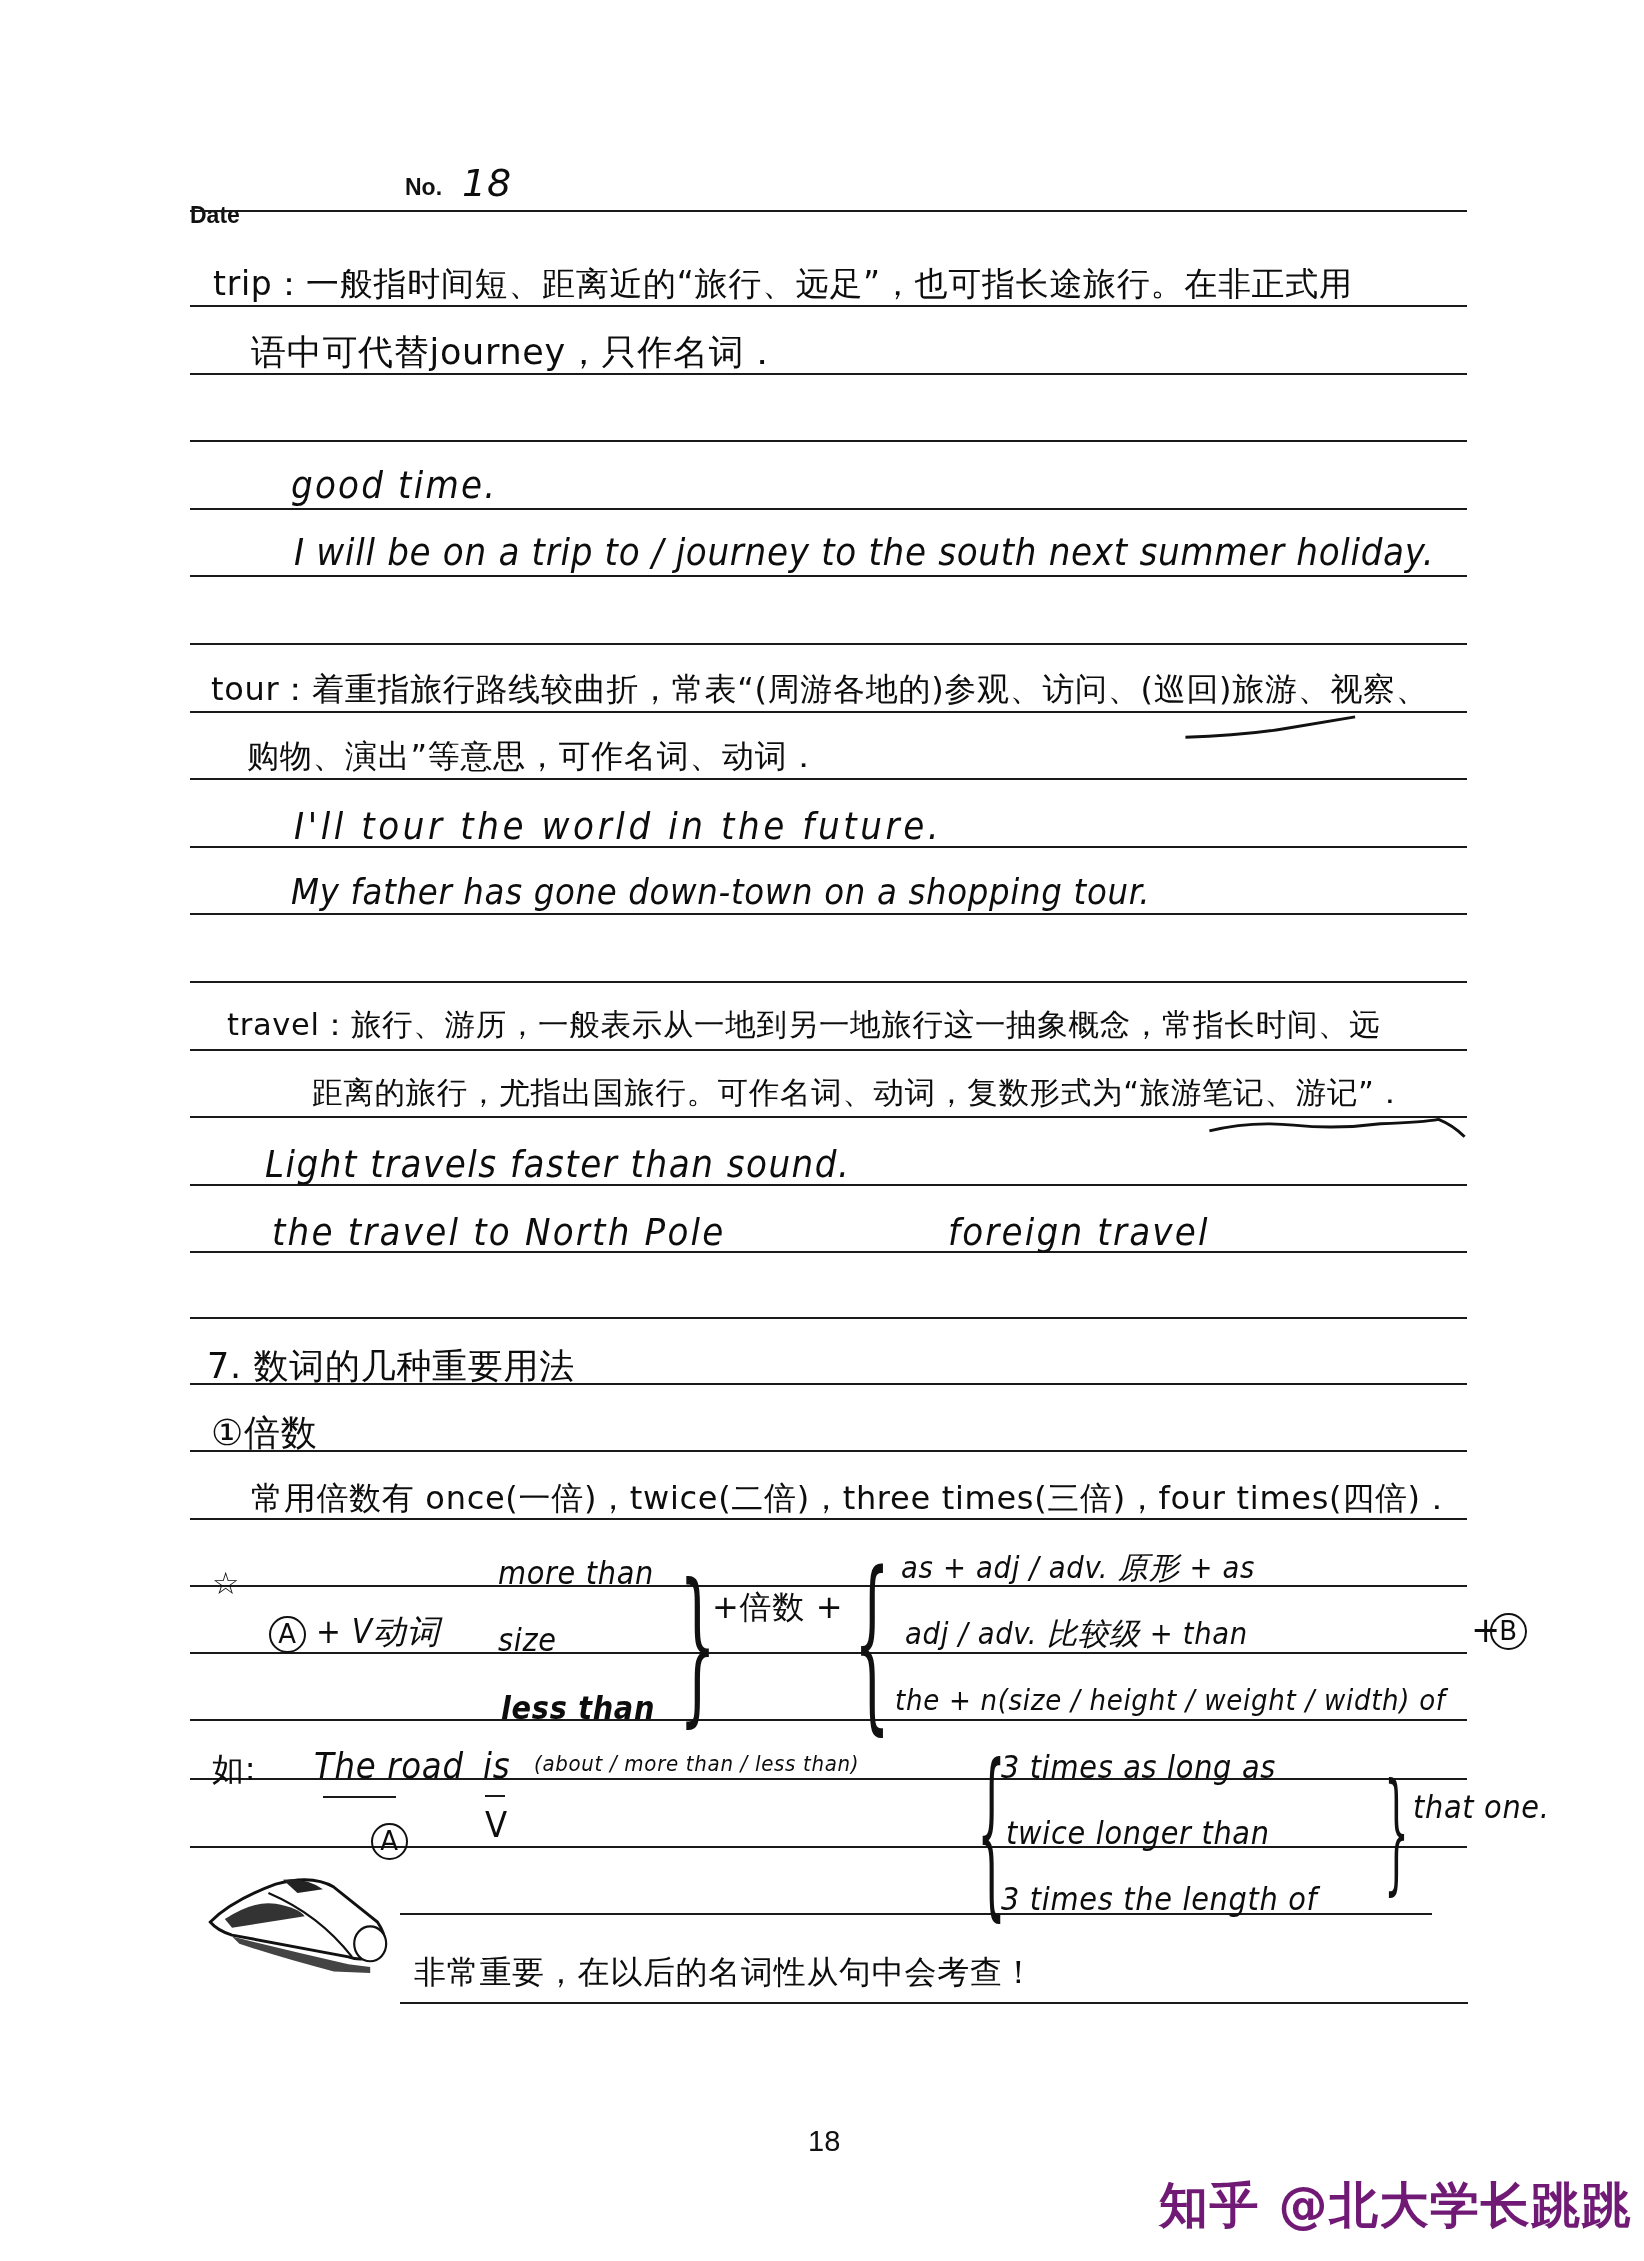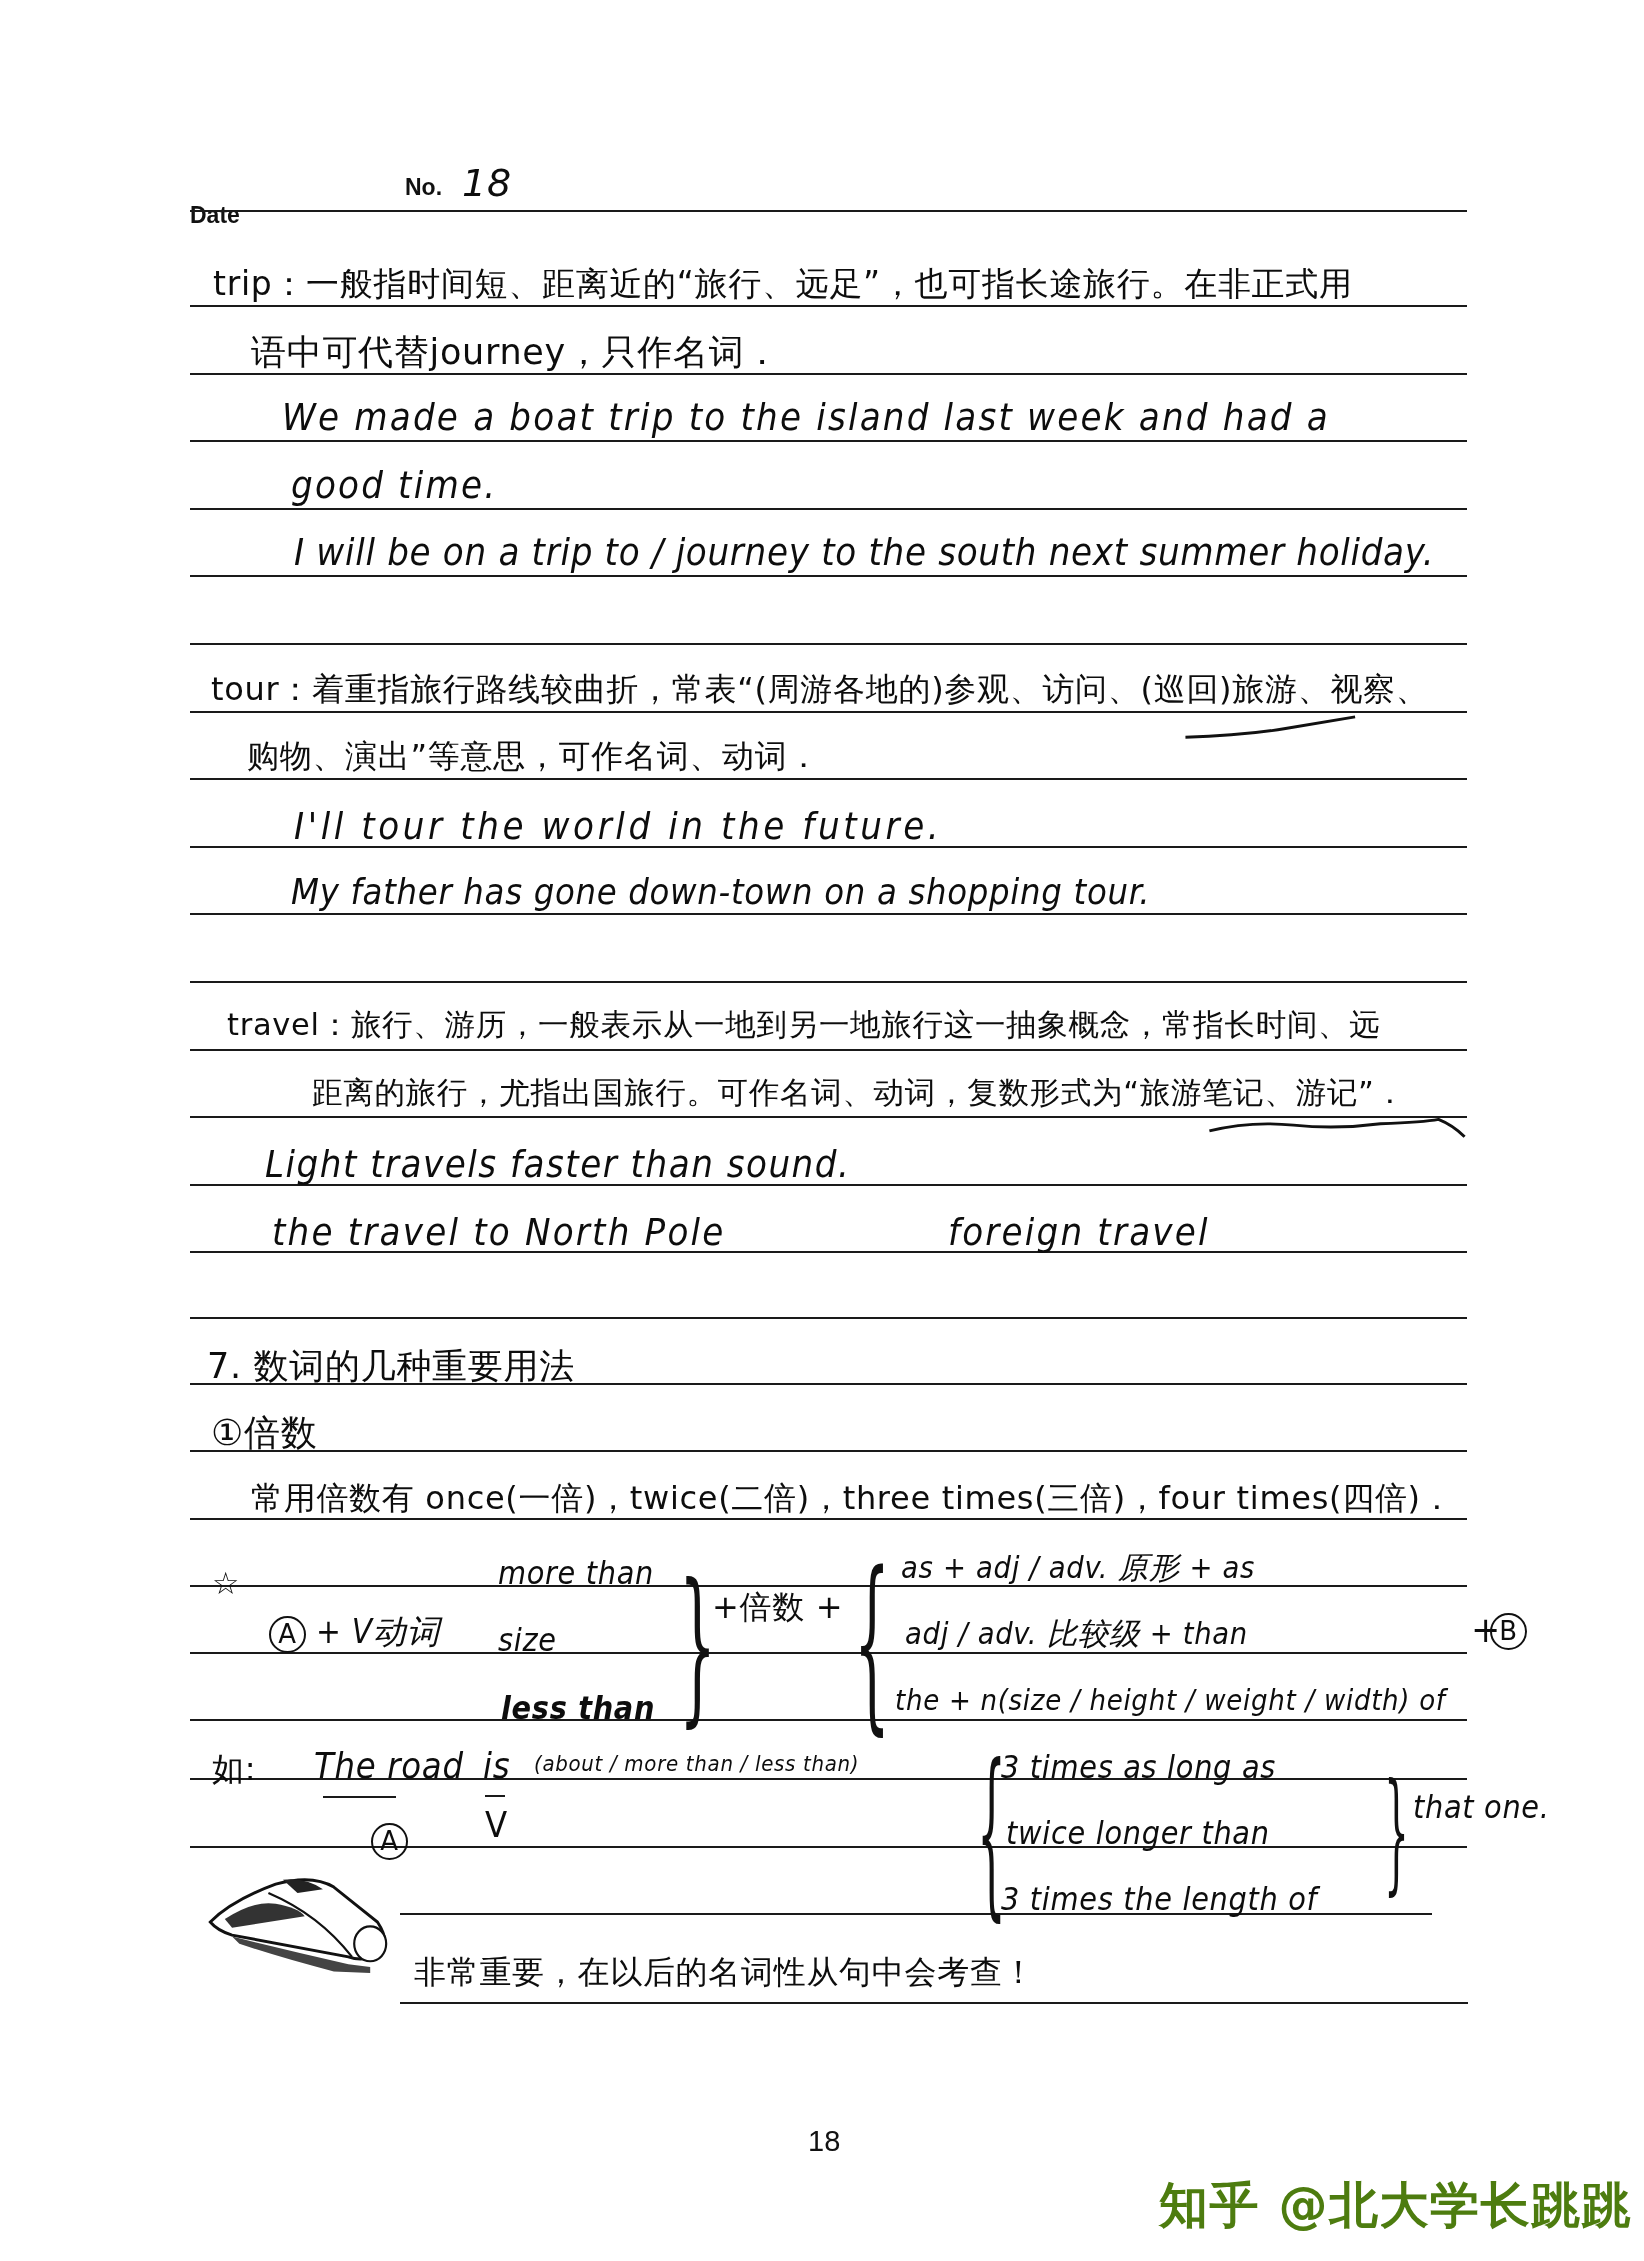--- a/index.html
+++ b/index.html
@@ -10,21 +10,21 @@
   .hdr { position: absolute; font-family: "Liberation Sans", sans-serif; font-weight: 700; font-size: 23px; }
   .hw { position: absolute; white-space: nowrap; font-family: "DejaVu Sans", sans-serif;
         font-size: 36px; line-height: 1; color: #0d0d0d; letter-spacing: 0.7px; }
   .en { font-family: "DejaVu Sans", sans-serif; font-style: oblique; font-size: 39px; font-stretch: condensed; transform-origin: left bottom; }
   .zh { font-size: 35px; }
   .ul-wave { position: absolute; }
   .brace { position: absolute; font-family: "DejaVu Serif", serif; font-weight: 300; color:#111; line-height: 1; }
   .circle { display: inline-block; border: 2.2px solid #111; border-radius: 50%; width: 33px; height: 33px;
             text-align: center; line-height: 33px; font-size: 26px; font-style: normal; }
   .pagenum { position: absolute; font-family: "Liberation Sans", sans-serif; font-size: 29px; }
-  .wm { position: absolute; font-family: "DejaVu Sans", sans-serif; font-size: 49px; color: #4d7c0f;
+  .wm { position: absolute; font-family: "DejaVu Sans", sans-serif; font-size: 49px; color: #701a75;
         font-weight: 700; letter-spacing: 1.5px; }
   .sm { font-size: 32px; }
 </style>
 </head>
 <body>
 
 <div class="page">
 
   <div class="hdr" style="left:190px; top:174px;margin-top:28px;">Date</div>
   <div class="hdr" style="left:405px; top:174px;">No.</div>
@@ -53,21 +53,20 @@
   <div class="rule" style="left:190px; top:1585px; width:1277px;"></div>
   <div class="rule" style="left:190px; top:1652px; width:1277px;"></div>
   <div class="rule" style="left:190px; top:1719px; width:1277px;"></div>
   <div class="rule" style="left:190px; top:1778px; width:1277px;"></div>
   <div class="rule" style="left:190px; top:1846px; width:1277px;"></div>
   <div class="rule" style="left:400px; top:1913px; width:1032px;"></div>
   <div class="rule" style="left:400px; top:2002px; width:1068px;"></div>
 
   <div class="hw zh" style="left:213px; top:267px; font-size:33px;">trip：一般指时间短、距离近的“旅行、远足”，也可指长途旅行。在非正式用</div>
   <div class="hw zh" style="left:251px; top:335px;">语中可代替journey，只作名词．</div>
-  <div class="hw en" style="left:282px; top:398px; font-size:38px; letter-spacing:2.2px;">We made a boat trip to the island last week and had a</div>
   <div class="hw en" style="left:291px; top:466px; font-size:38px; letter-spacing:2.2px;">good time.</div>
   <div class="hw en" style="left:294px; top:533px; font-size:38px; letter-spacing:0.7px;">I will be on a trip to / journey to the south next summer holiday.</div>
 
   <div class="hw zh" style="left:211px; top:673px; font-size:32px;">tour：着重指旅行路线较曲折，常表“(周游各地的)参观、访问、(巡回)旅游、视察、</div>
   <svg class="ul-wave" style="left:1184px; top:714px;" width="174" height="29" viewBox="0 0 240 40">
       <path d="M2 32 Q 80 30 140 20 T 236 4" stroke="#111" stroke-width="4" fill="none"></path>
     </svg>
   <div class="hw zh" style="left:247px; top:740px; font-size:32px;">购物、演出”等意思，可作名词、动词．</div>
   <div class="hw en" style="left:294px; top:807px; font-size:38px; letter-spacing:3.6px;">I'll tour the world in the future.</div>
   <div class="hw en" style="left:291px; top:874px; font-size:36px; letter-spacing:0.7px;">My father has gone down-town on a shopping tour.</div>

